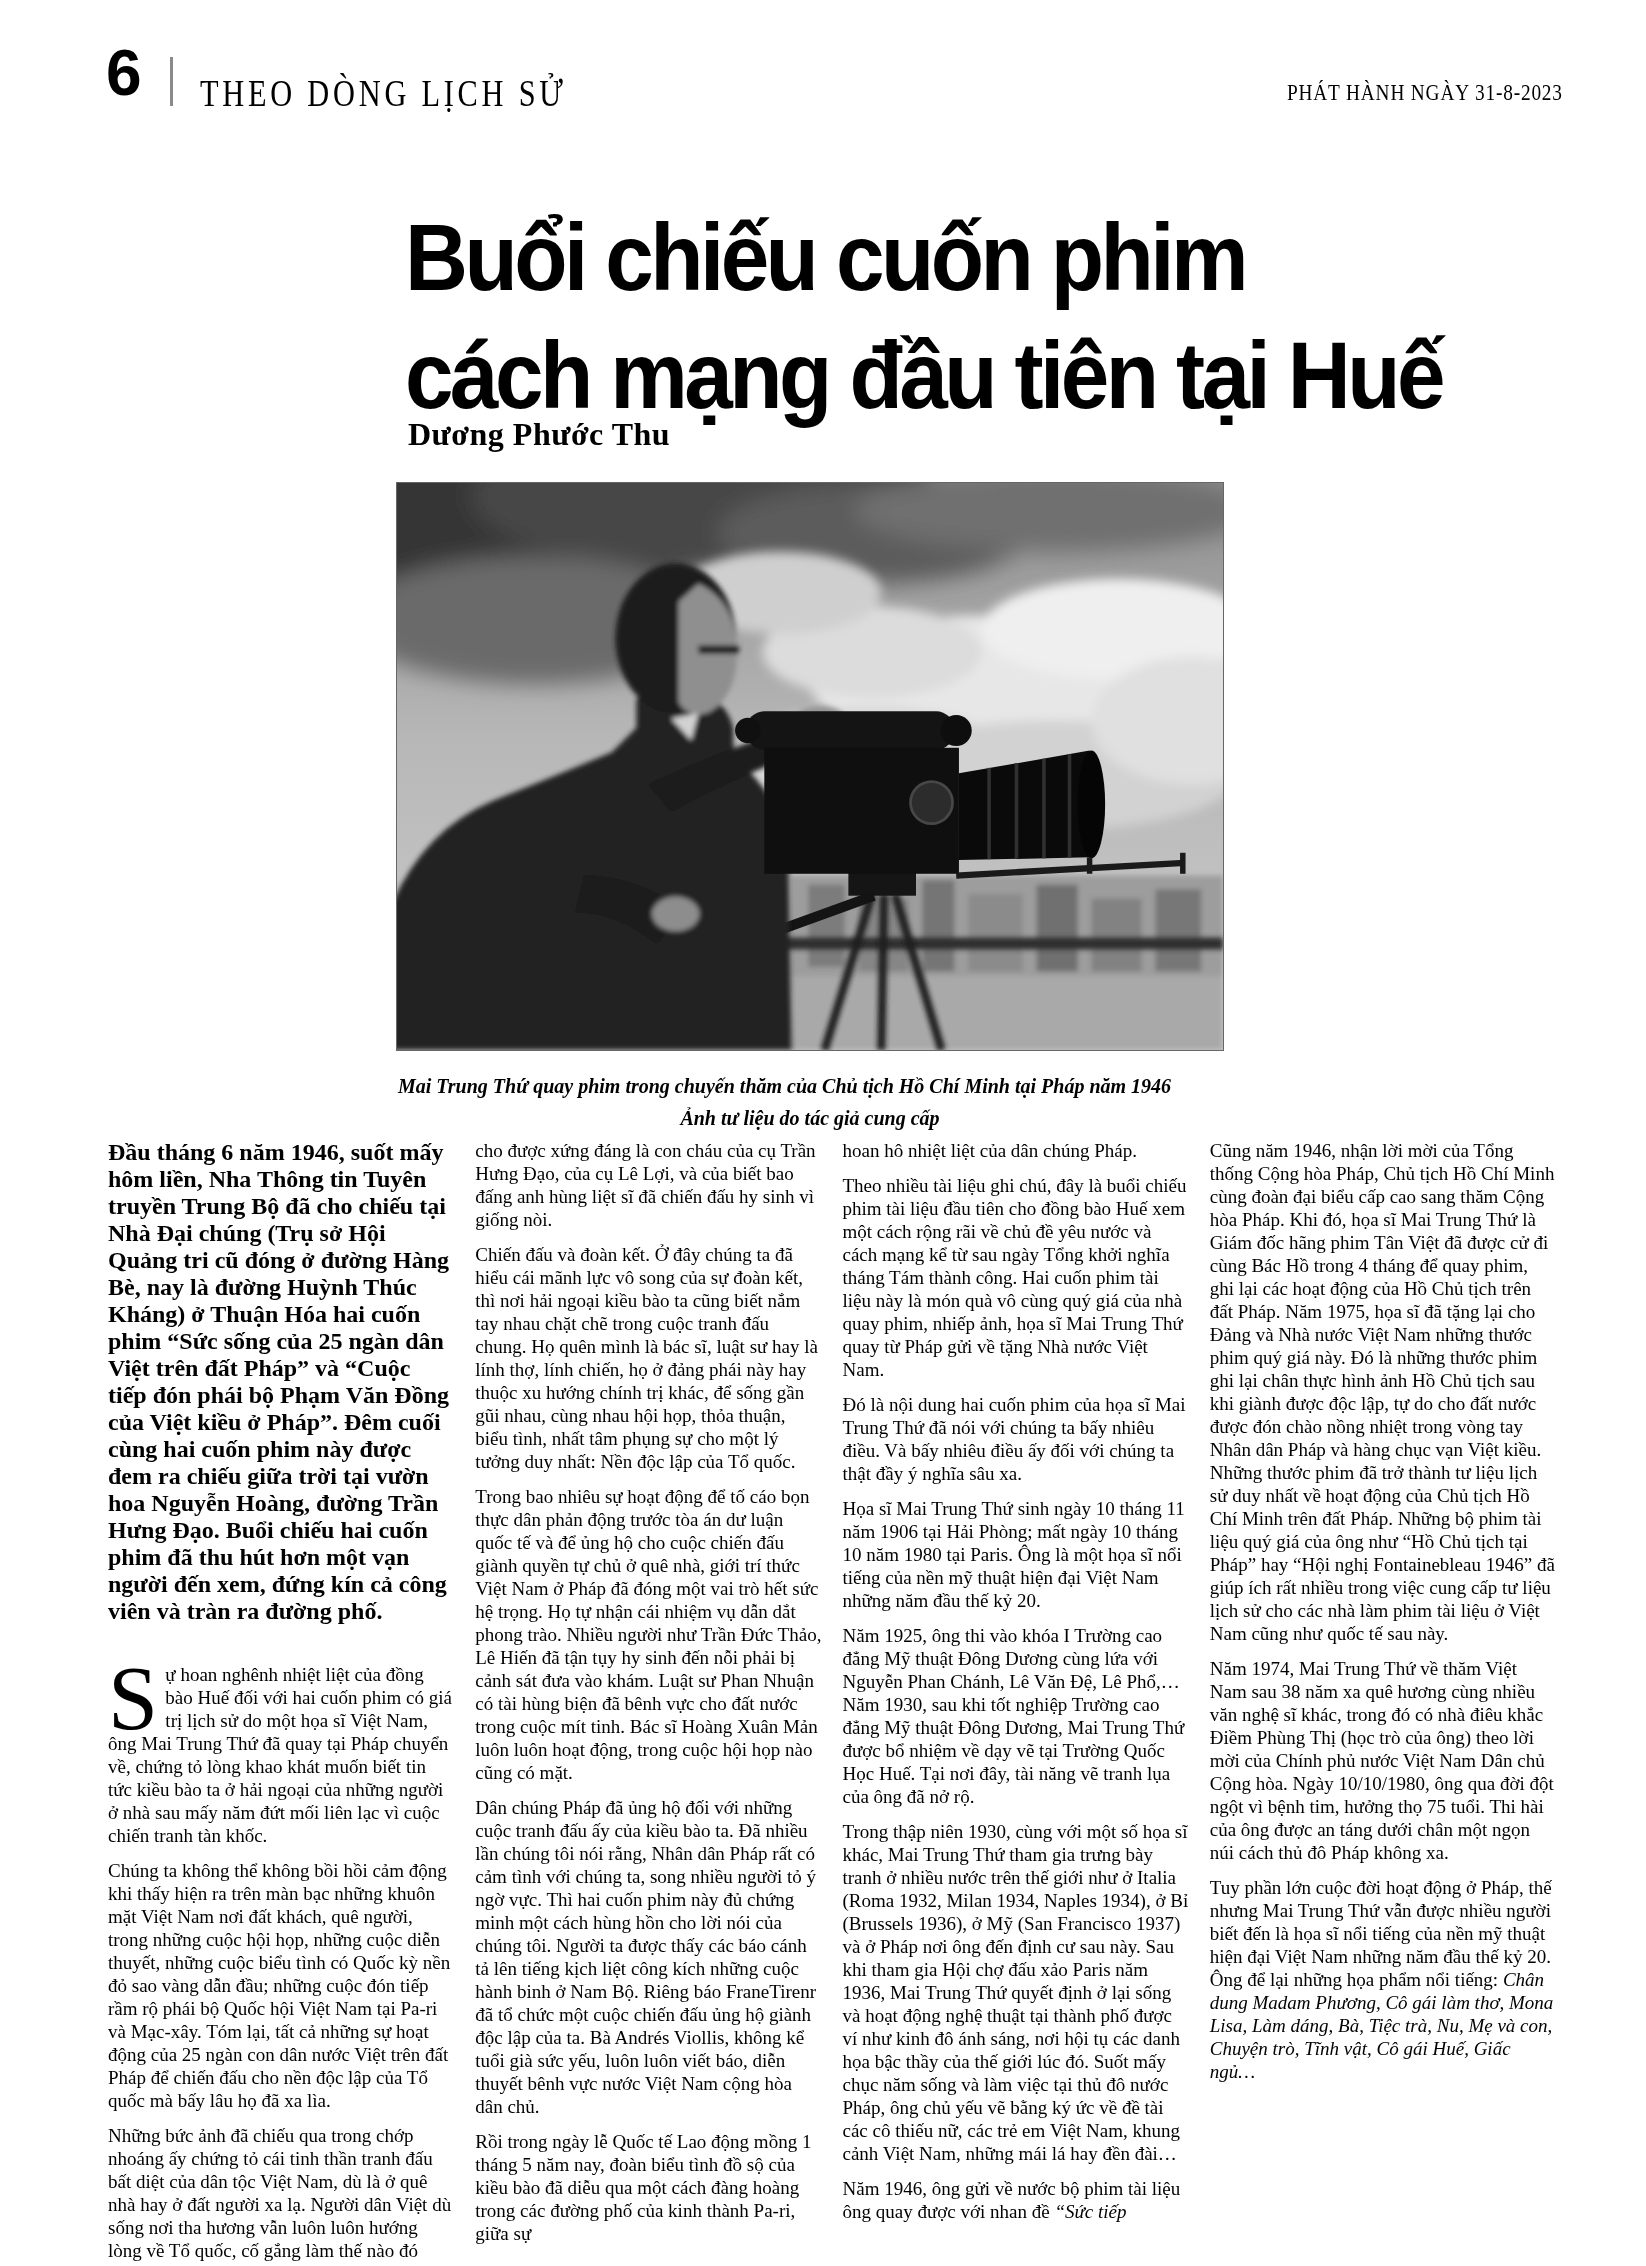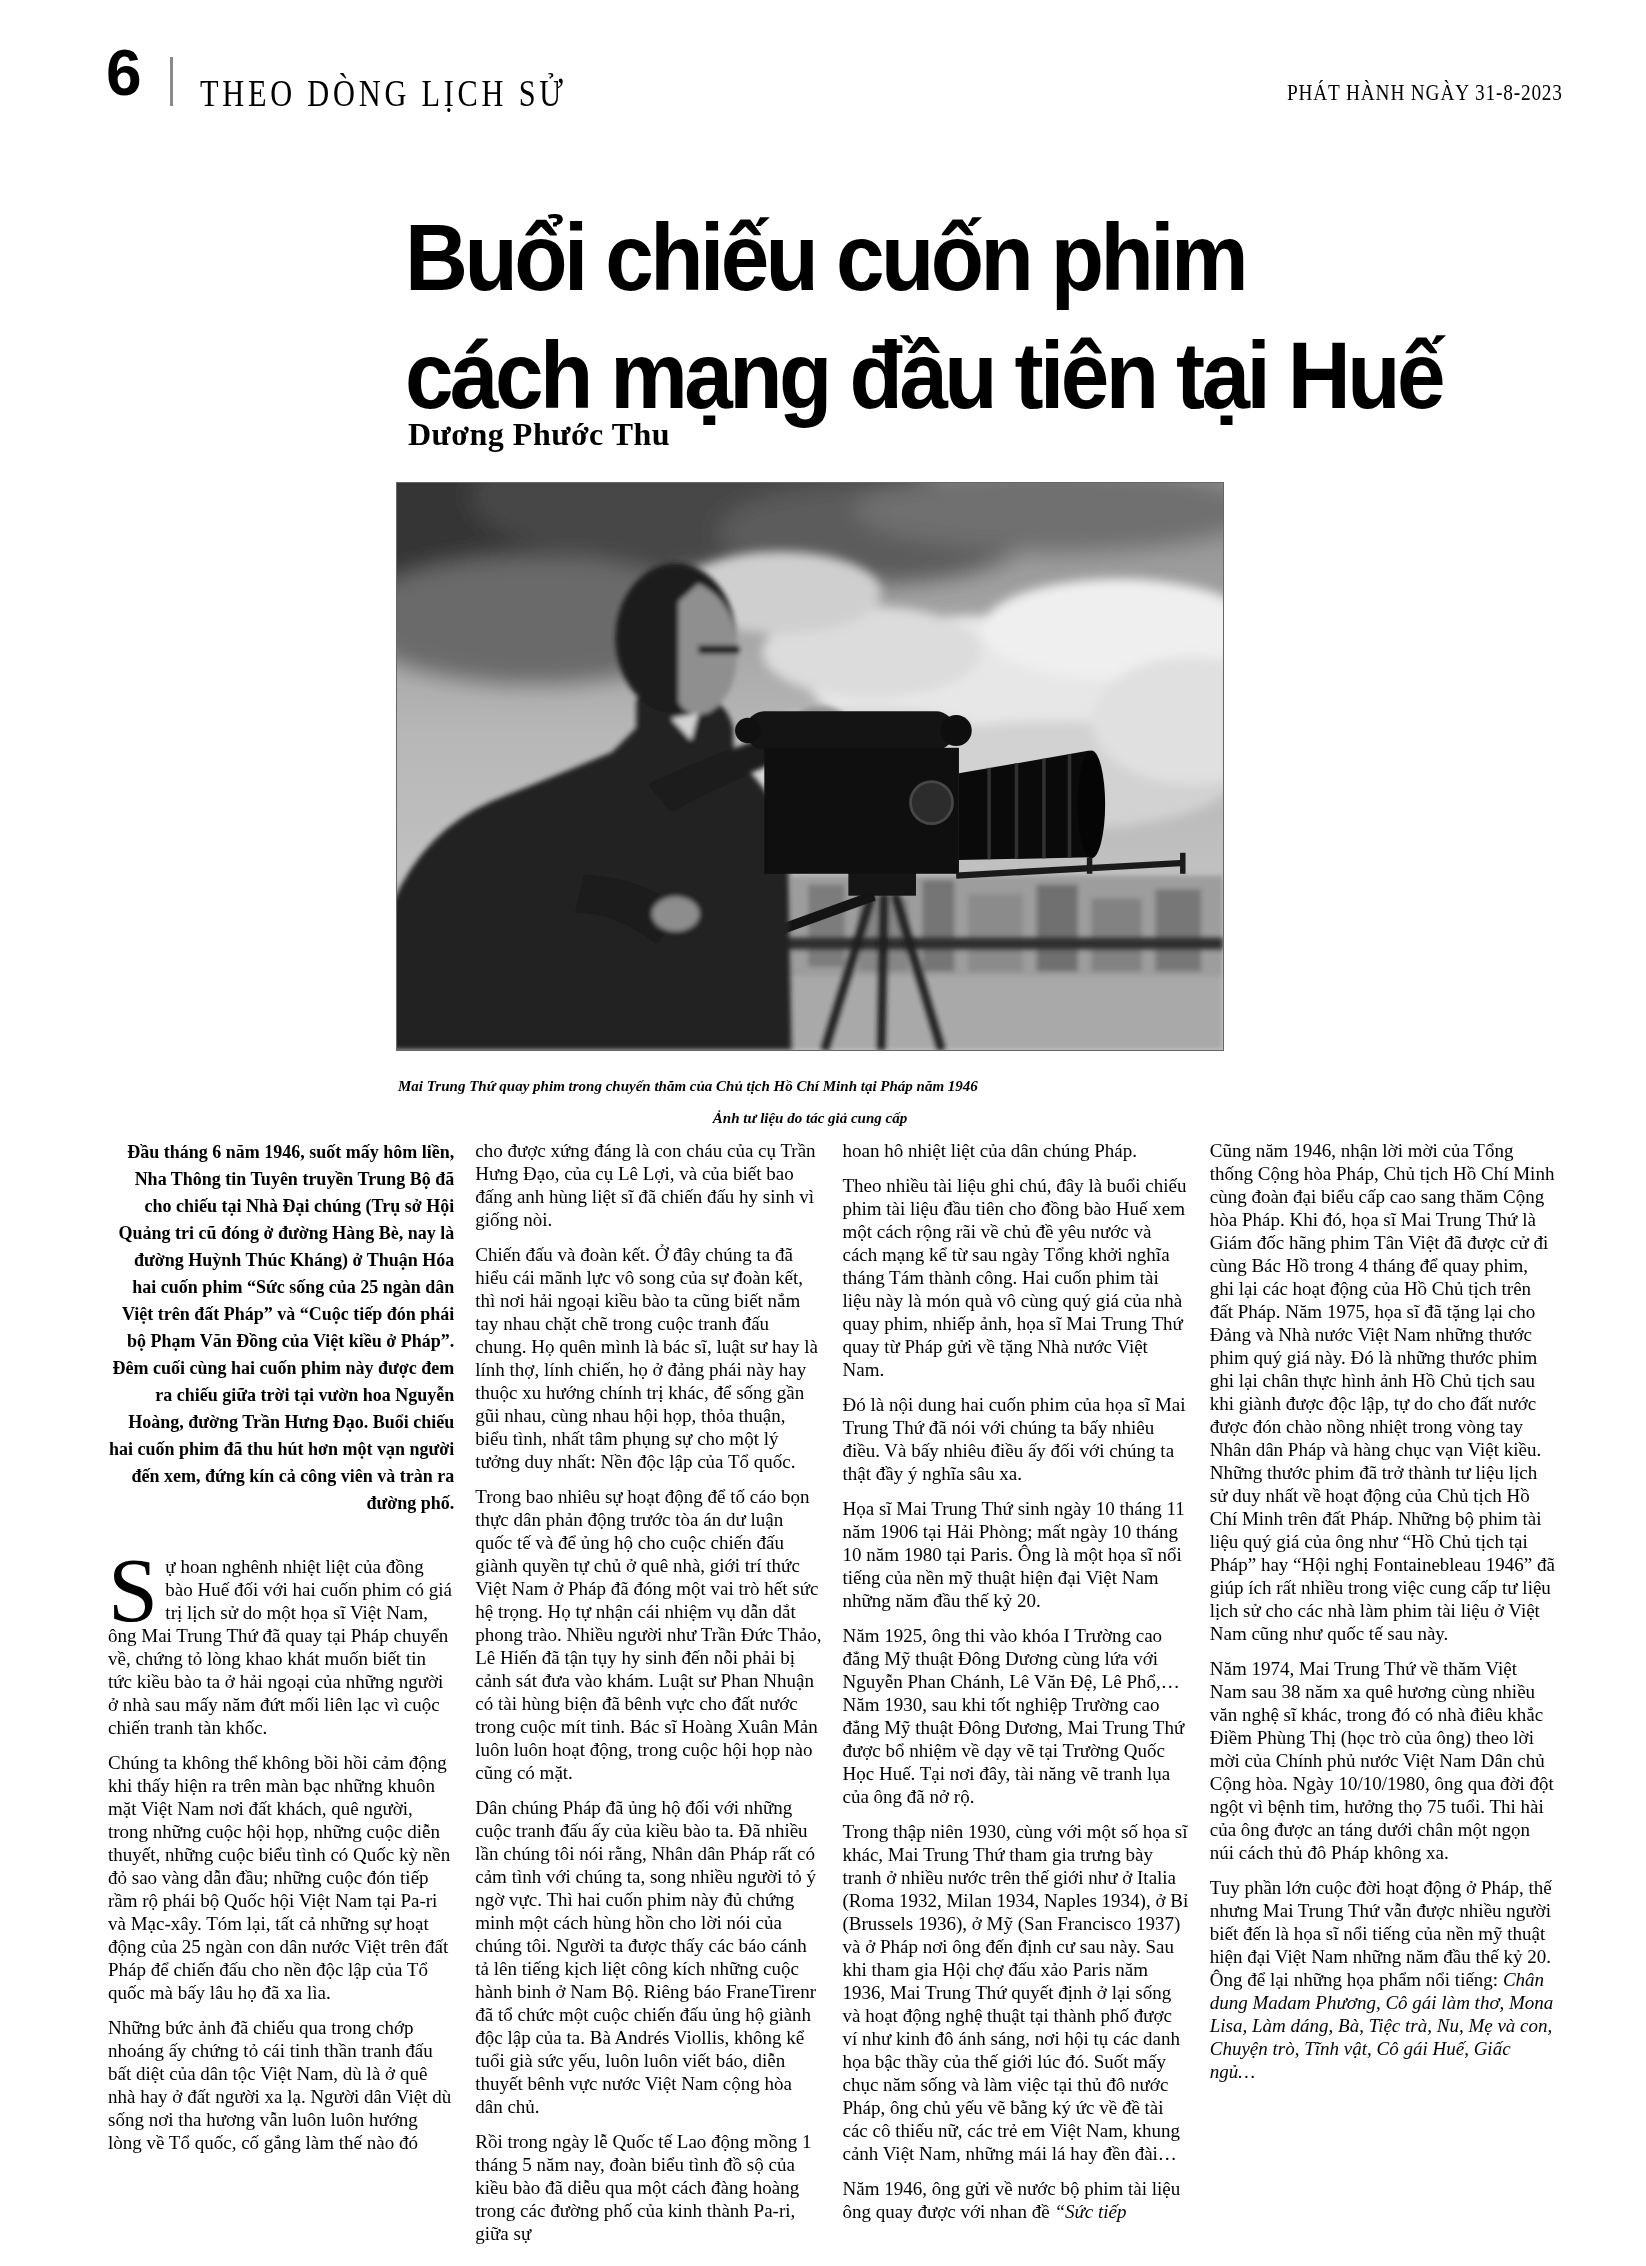--- a/index.html
+++ b/index.html
@@ -46,36 +46,36 @@
     font-weight:bold;font-size:32px;letter-spacing:0.5px;
   }
   
   .photo{
     position:absolute;left:397px;top:483px;width:826px;height:567px;
     outline:0.9px solid #666;
   }
   .photo svg{display:block;width:100%;height:100%;}
   .caption{
     position:absolute;left:398px;top:1073px;width:824px;
-    font-weight:bold;font-style:italic;font-size:15px;line-height:27.4px;
+    font-weight:bold;font-style:italic;font-size:20px;line-height:27.4px;
   }
   .caption .credit{display:block;text-align:center;margin-top:4.6px;}
   
   .columns{
     position:absolute;left:108px;top:1139px;width:1448px;
     display:flex;gap:21px;align-items:flex-start;
   }
   .col{flex:1 1 0;min-width:0;}
   .para{
     margin:0 0 12px 0;
     font-size:19px;line-height:23px;
     text-align:left;
   }
   .para.lead{
-    font-weight:bold;font-size:18px;line-height:27px;margin-bottom:0;text-align:right;
+    font-weight:bold;font-size:24px;line-height:27px;margin-bottom:0;
   }
   .para.dropcap-para{margin-top:38px;}
   .para em{font-style:italic;}
   .dropcap{
     float:left;
     font-size:90px;line-height:67px;
     padding:1.8px 7.3px 0 0;
     font-weight:normal;
   }
 </style>

